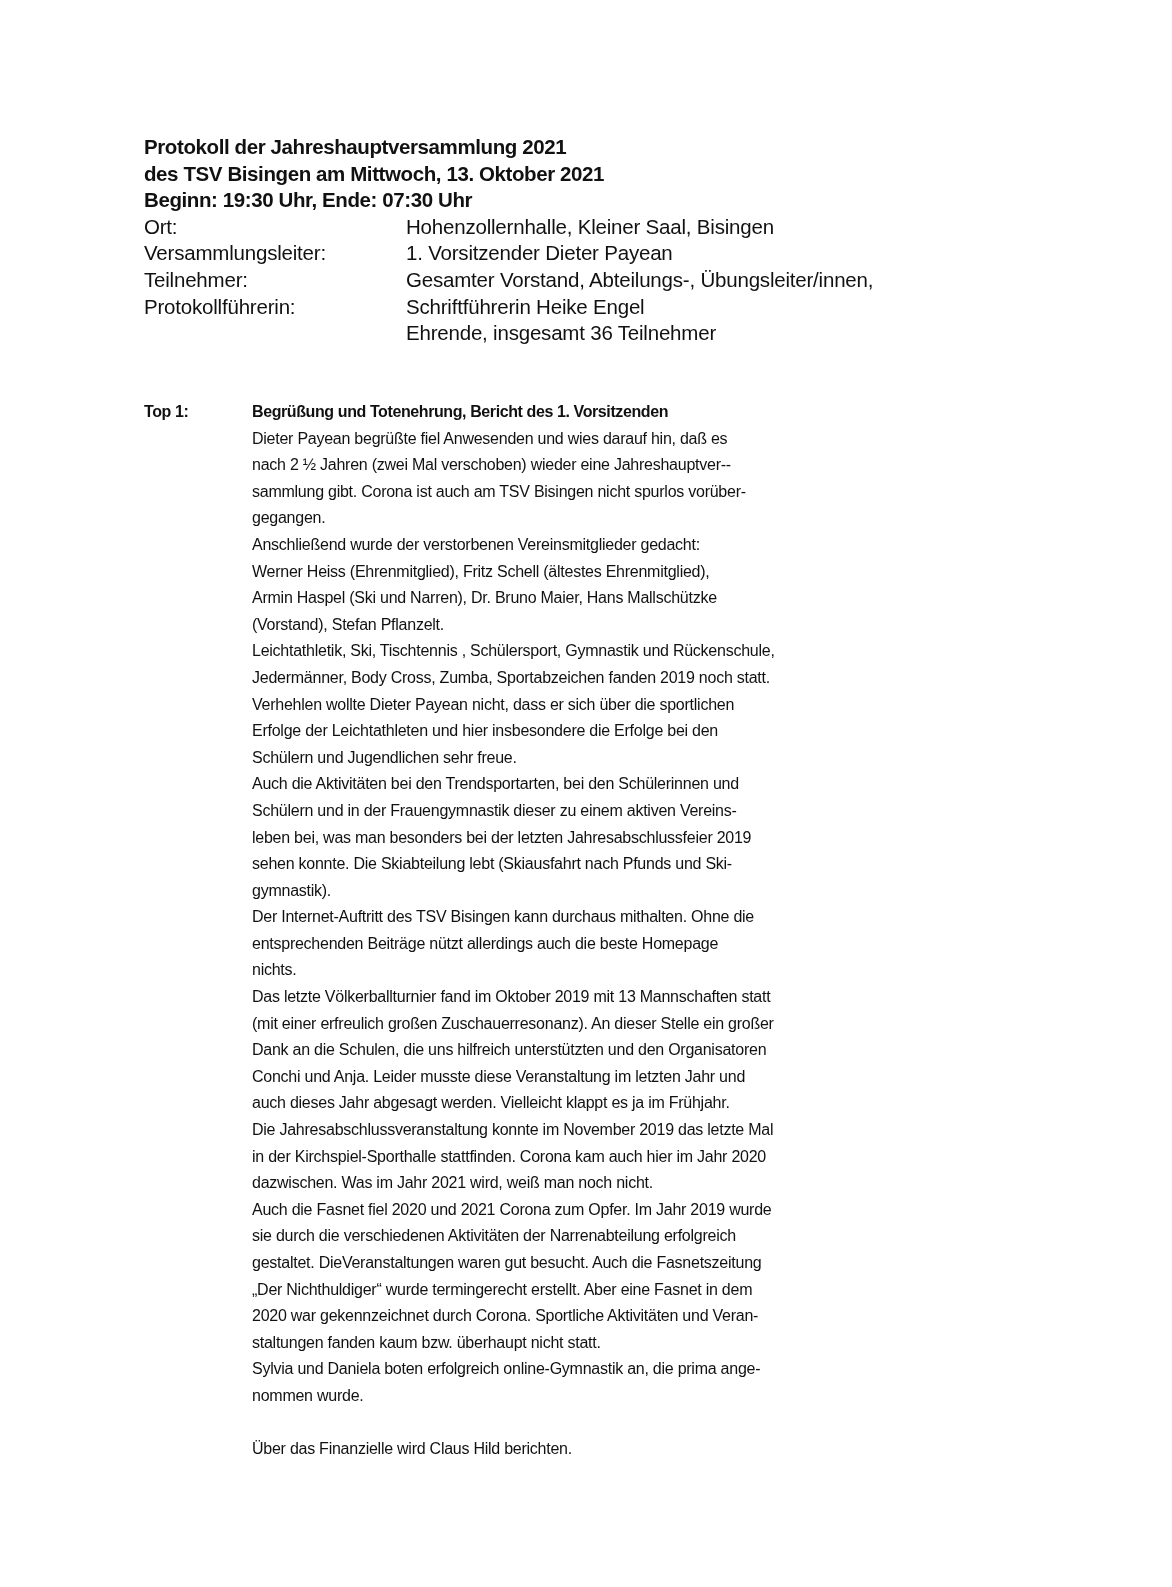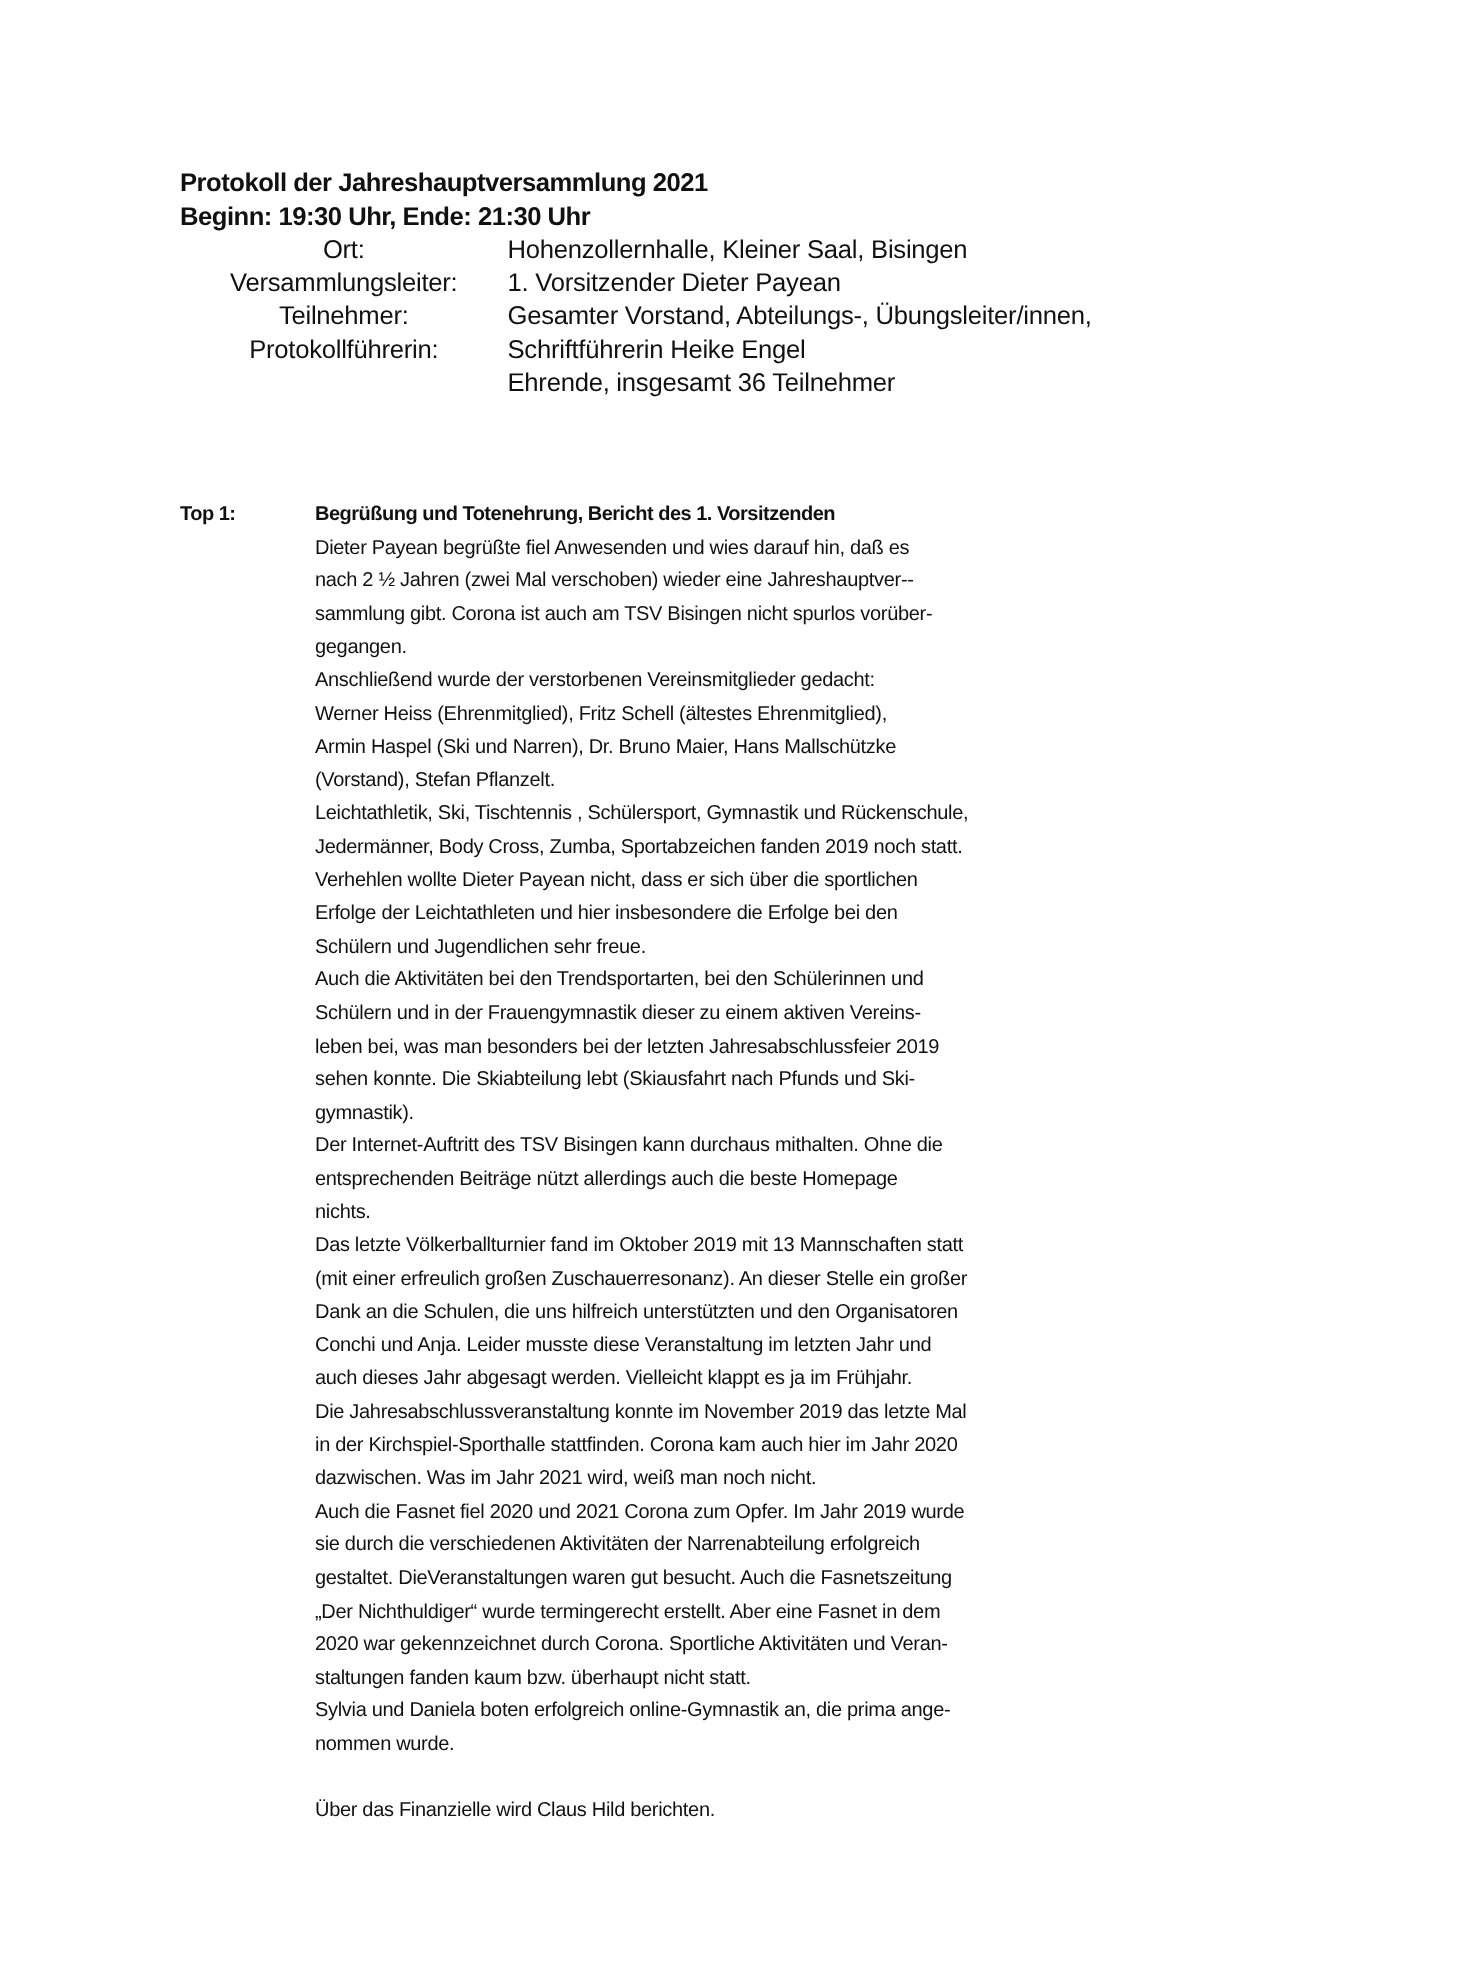--- a/index.html
+++ b/index.html
@@ -30,21 +30,20 @@
     }
     .header .bold-line {
       font-weight: bold;
       letter-spacing: -0.4px;
       white-space: nowrap;
     }
     .meta-row {
       display: flex;
       white-space: nowrap;
       letter-spacing: -0.2px;
-      text-align: center;
     }
     .meta-label {
       width: 262px;
       flex: none;
     }
     .meta-value {
       flex: none;
     }
     .top-section {
       position: absolute;
@@ -80,21 +79,22 @@
       height: 26.6px;
     }
   </style>
 </head>
 <body>
 
 <div class="page">
 
   <div class="header">
     <div class="bold-line">Protokoll der Jahreshauptversammlung  2021</div>
-    <div class="bold-line">Beginn: 19:30 Uhr, Ende: 21:30 Uhr</div>
+    <div class="bold-line">des TSV Bisingen am Mittwoch, 13. Oktober 2021</div>
+    <div class="bold-line">Beginn: 19:30 Uhr, Ende: 07:30 Uhr</div>
 
     <div class="meta-row">
       <span class="meta-label">Ort:</span>
       <span class="meta-value">Hohenzollernhalle, Kleiner Saal, Bisingen</span>
     </div>
     <div class="meta-row">
       <span class="meta-label">Versammlungsleiter:</span>
       <span class="meta-value">1. Vorsitzender Dieter Payean</span>
     </div>
     <div class="meta-row">

